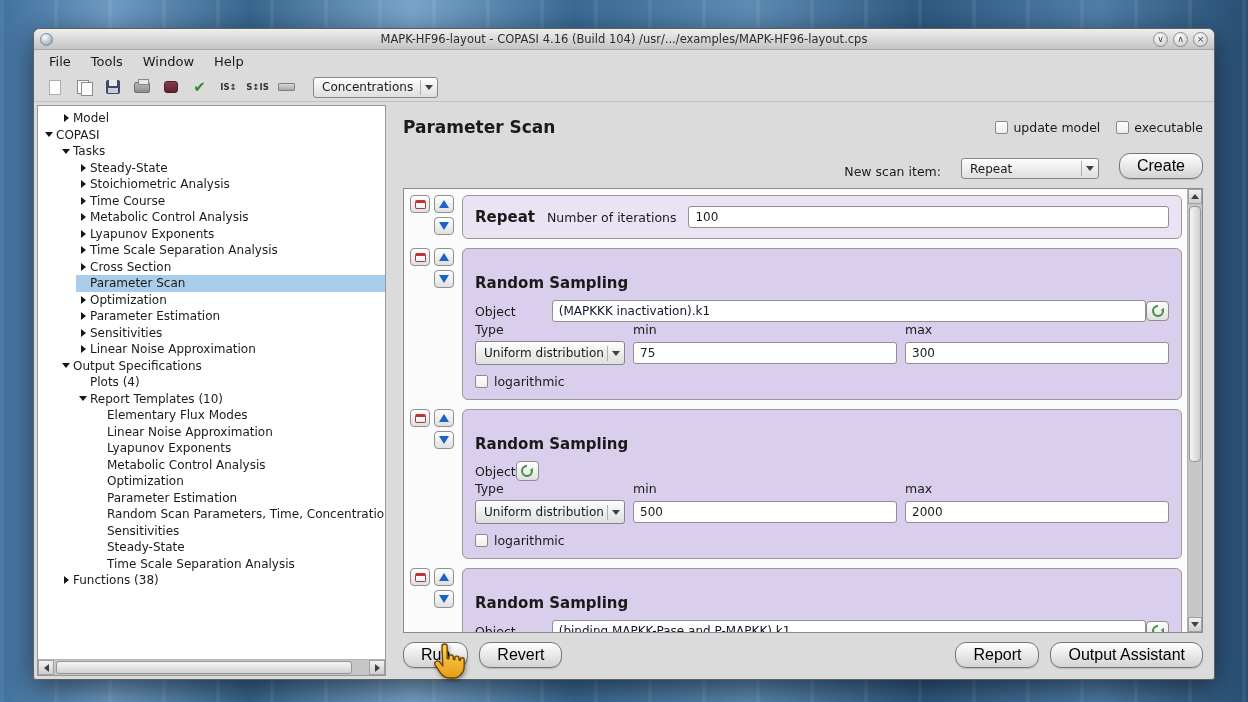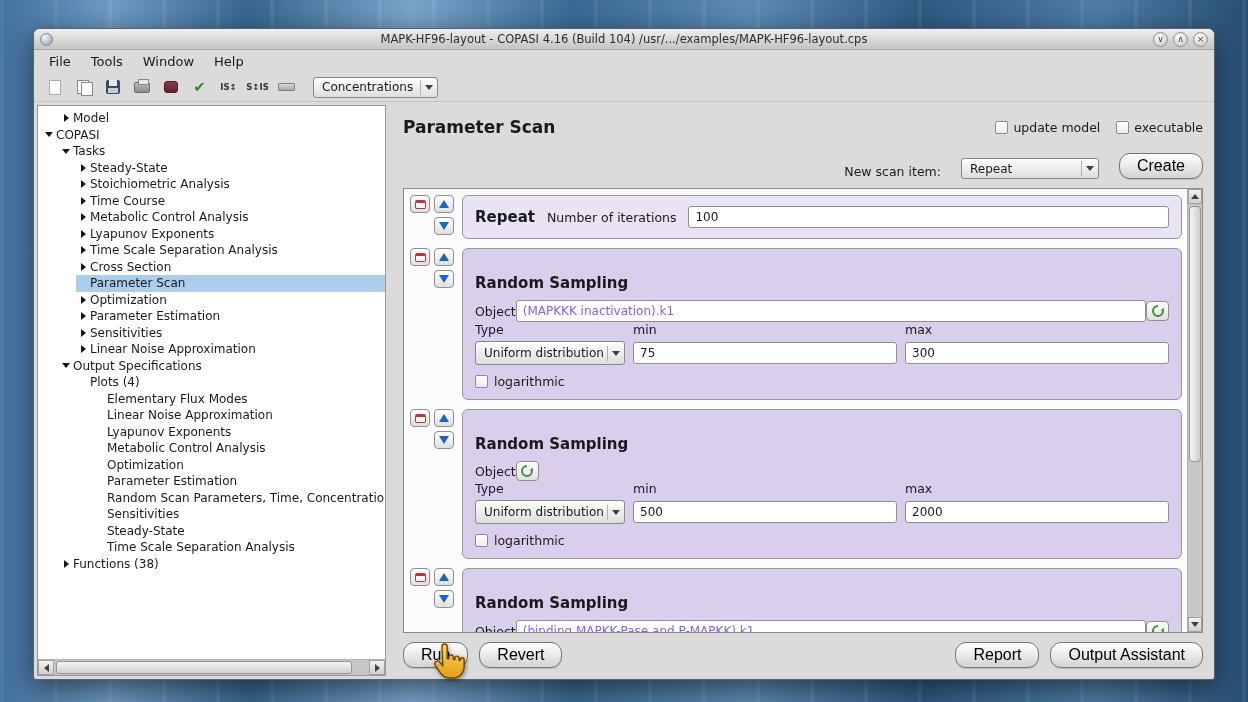--- a/index.html
+++ b/index.html
@@ -107,21 +107,21 @@
   .tri-up-blue{ width:0; height:0; border-left:5px solid transparent; border-right:5px solid transparent; border-bottom:8px solid #1c63c8; }
   .tri-dn-blue{ width:0; height:0; border-left:5px solid transparent; border-right:5px solid transparent; border-top:8px solid #1c63c8; }
 
   .card{ flex:1; min-width:0; border:1px solid #989898; border-radius:6px; }
   .repeat-card{ background:#e9e3f4; padding:10px 12px; display:flex; align-items:center; gap:12px; }
   .random-card{ background:#d9ceeb; padding:25px 12px 10px 12px; }
   .card-title{ font-size:15px; font-weight:bold; }
   .lbl{ font-size:12.5px; }
   .txt{ height:22px; border:1px solid #8f8f8f; border-radius:3px; background:#ffffff; padding:0 6px;
     font-family:"DejaVu Sans","Liberation Sans",sans-serif; font-size:12px; color:#1a1a1a; outline:none; }
-  .txt.dim{ color:#8b5cf6; }
+  .txt.dim{ color:#0f172a;margin-left:36px; }
   .repeat-card .txt{ flex:1; }
 
   .obj-row{ margin-top:8px; display:flex; align-items:center; gap:0; }
   .obj-row .txt{ flex:1; min-width:0; }
   .obj-btn{ flex:none; width:23px; height:20px; border:1px solid #8f8f8f; border-radius:4px;
     background:linear-gradient(#ffffff,#e0e0e0); display:flex; align-items:center; justify-content:center; padding:0; }
 
   .grid3{ display:grid; grid-template-columns:150px 1fr 1fr; gap:4px 8px; align-items:center; }
   .combo.small{ height:24px; }
 
@@ -345,20 +345,27 @@
   </div>
 
   <div class="tree-row">
     <span class="tree-indent" style="width: 38px;"></span>
     <span class="tree-hl">
       <span class="tree-arrow"></span>
       <span class="tree-label">Plots (4)</span>
     </span>
   </div>
 
+  <div class="tree-row">
+    <span class="tree-indent" style="width: 38px;"></span>
+    <span class="tree-hl">
+      <span class="tree-arrow down"></span>
+      <span class="tree-label">Report Templates (10)</span>
+    </span>
+  </div>
 
   <div class="tree-row">
     <span class="tree-indent" style="width: 55px;"></span>
     <span class="tree-hl">
       <span class="tree-arrow"></span>
       <span class="tree-label">Elementary Flux Modes</span>
     </span>
   </div>
 
   <div class="tree-row">

